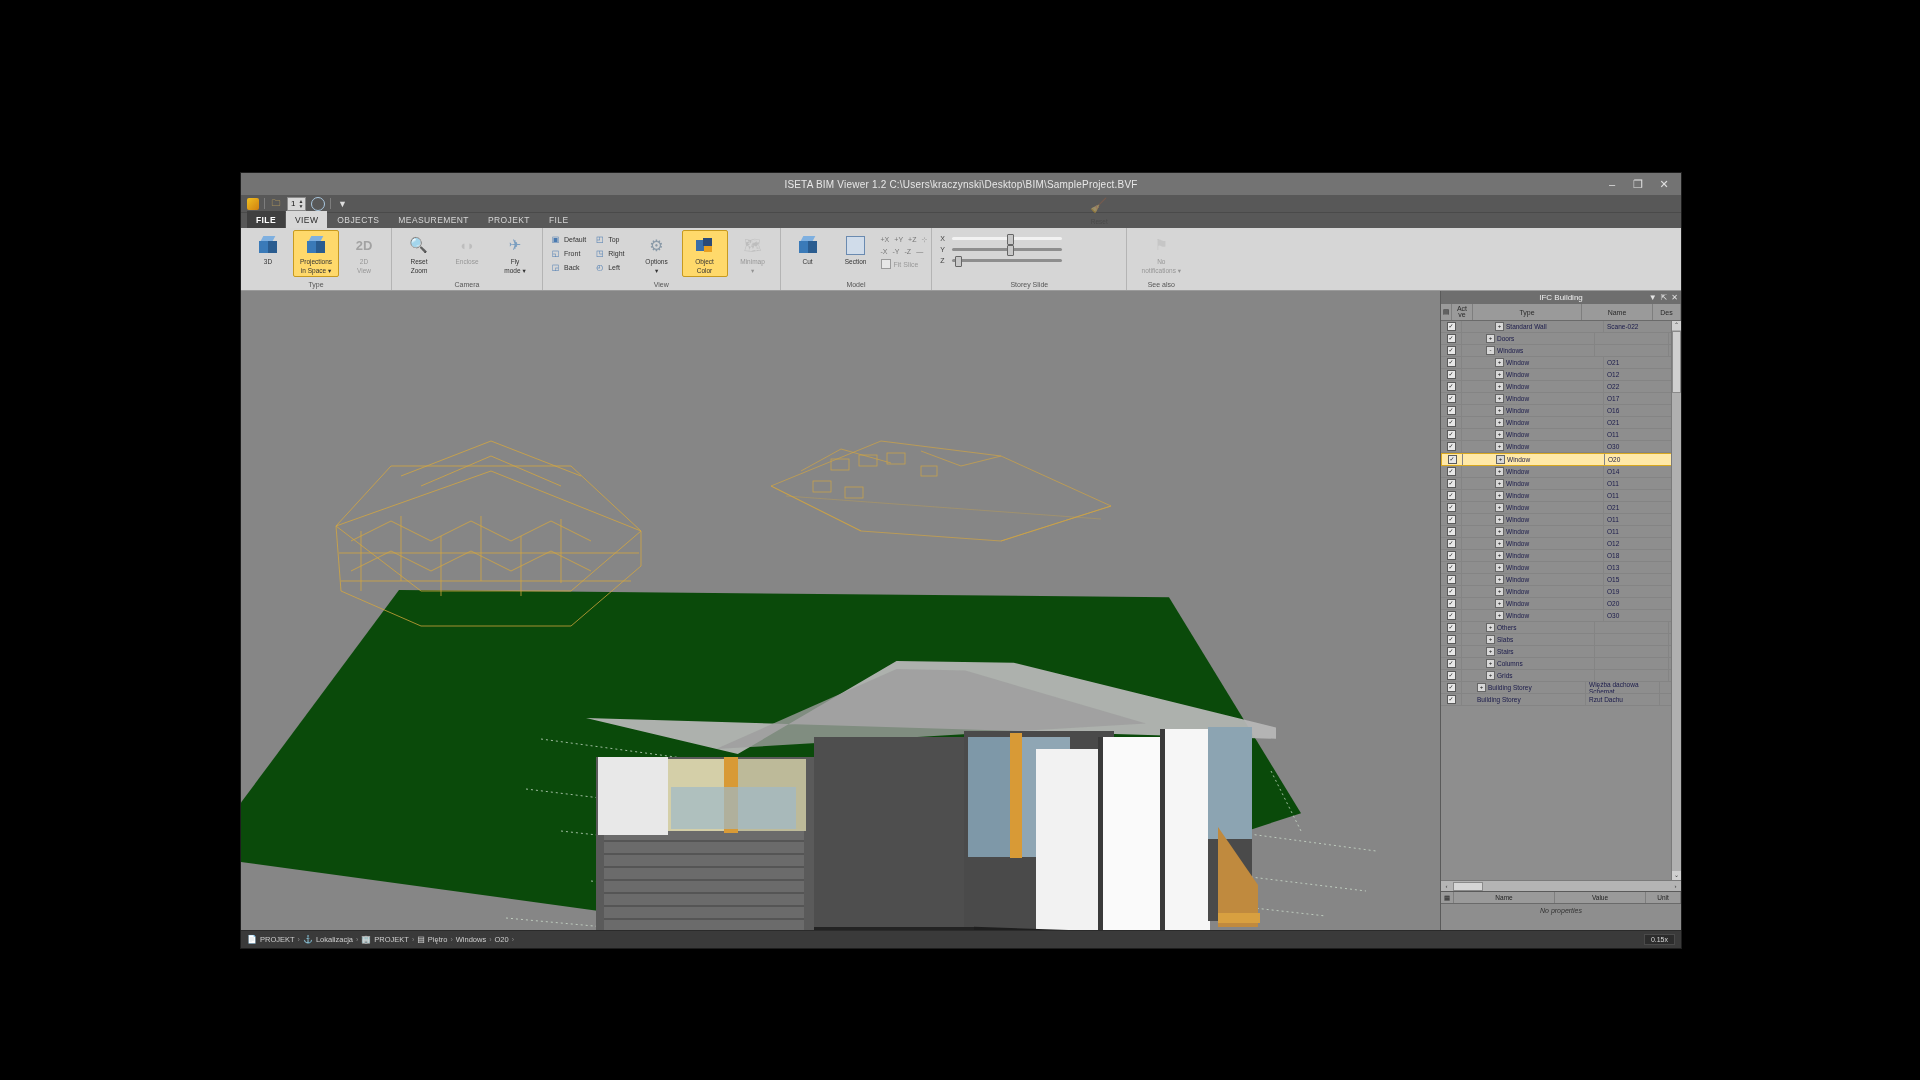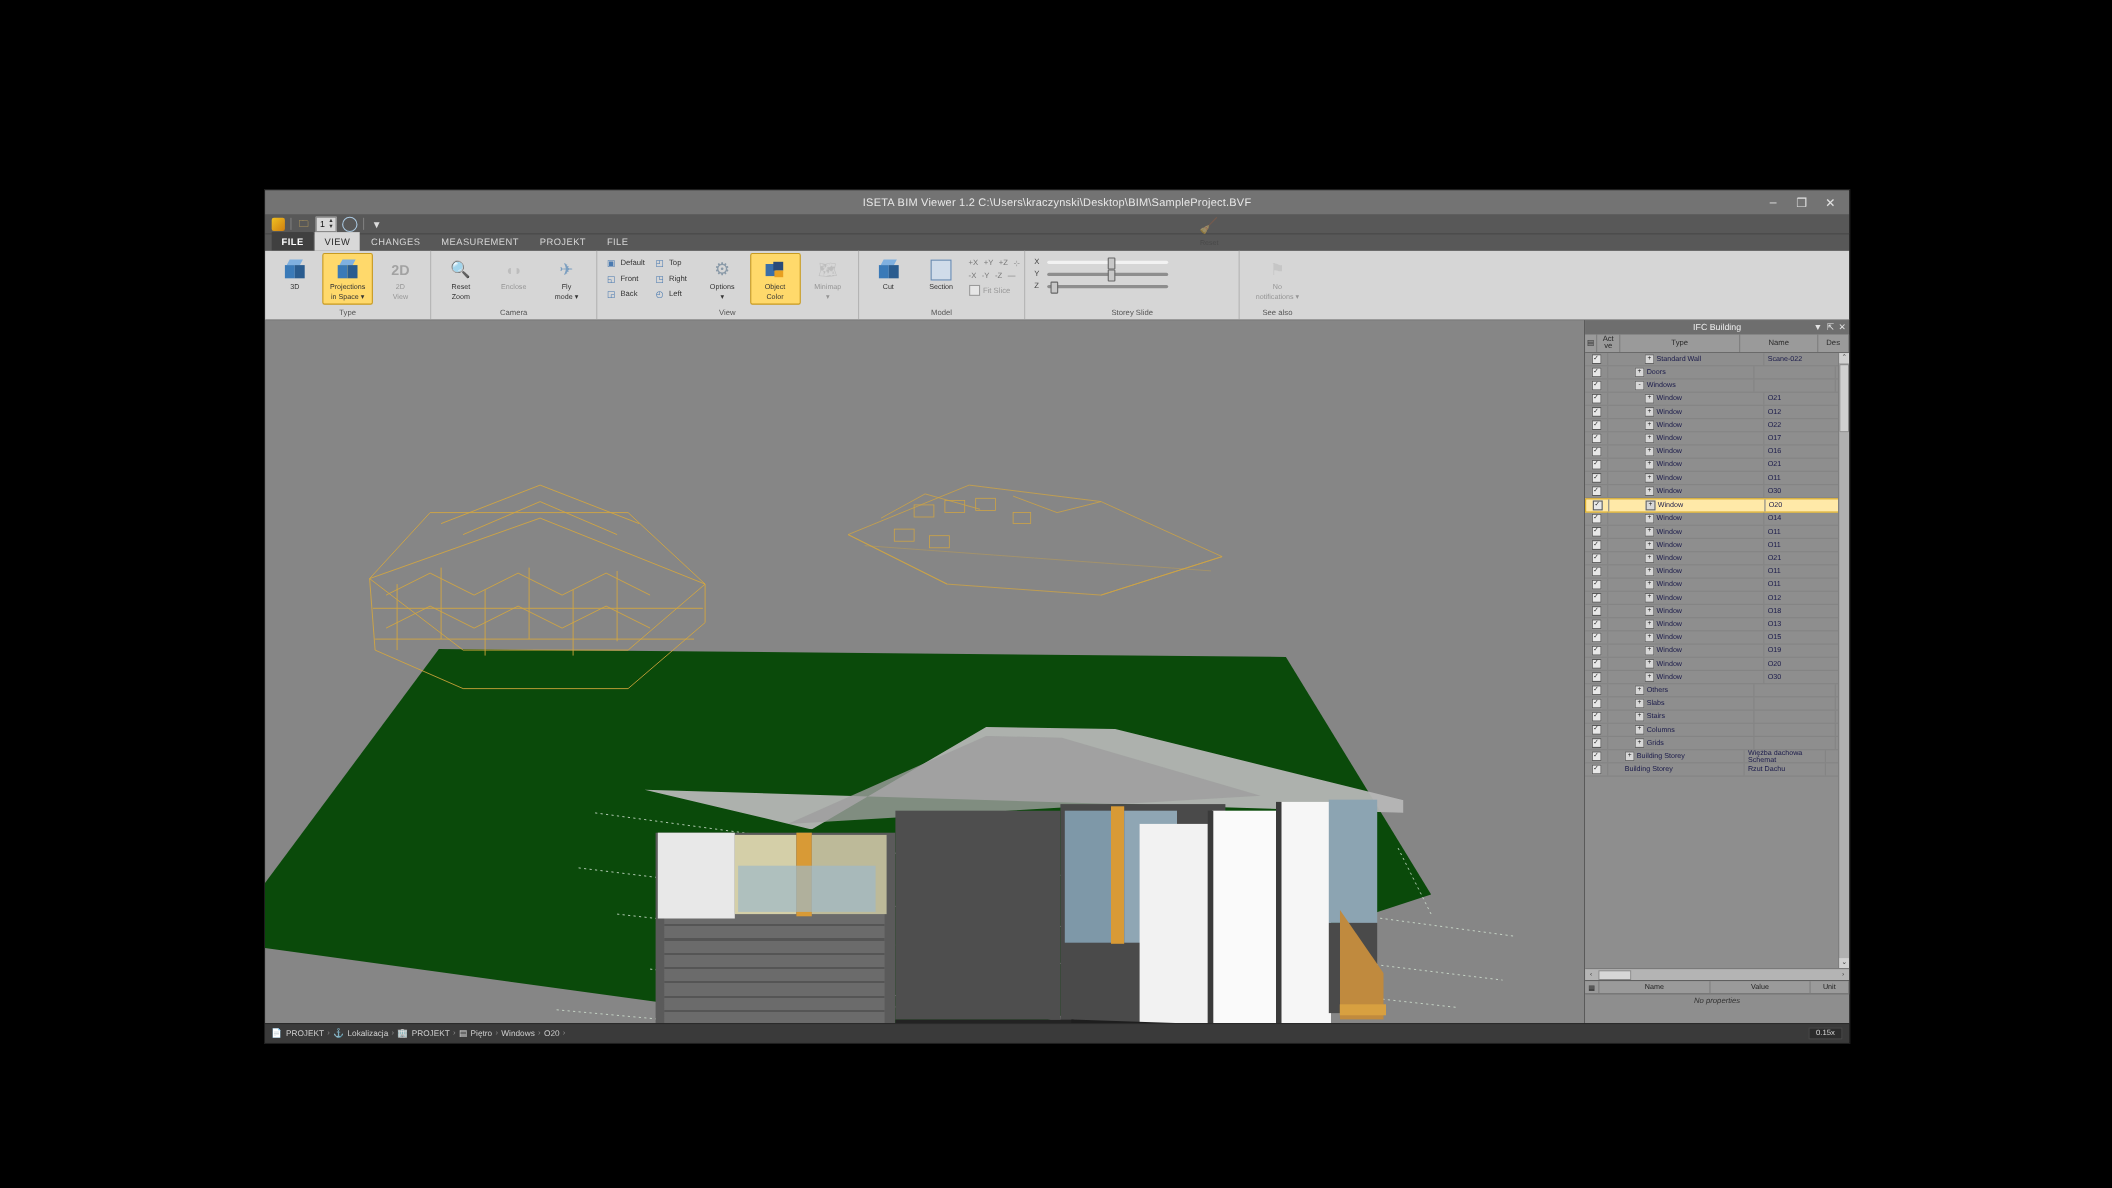--- a/index.html
+++ b/index.html
@@ -137,21 +137,21 @@
       </div>
     </div>
     <div class="qat-ico" style="border:1px solid #aac8e0;border-radius:50%;"></div>
     <div class="sep"></div>
     <div class="qat-ico">▼</div>
   </div>
 
   <div class="tabs">
     <div class="tab file">FILE</div>
     <div class="tab active">VIEW</div>
-    <div class="tab">CHANGES</div>
+    <div class="tab">OBJECTS</div>
     <div class="tab">MEASUREMENT</div>
     <div class="tab">PROJEKT</div>
     <div class="tab">FILE</div>
   </div>
 
   <div class="ribbon">
 
     <div class="grp">
       <div class="grp-body">
         <div class="bigbtn">

